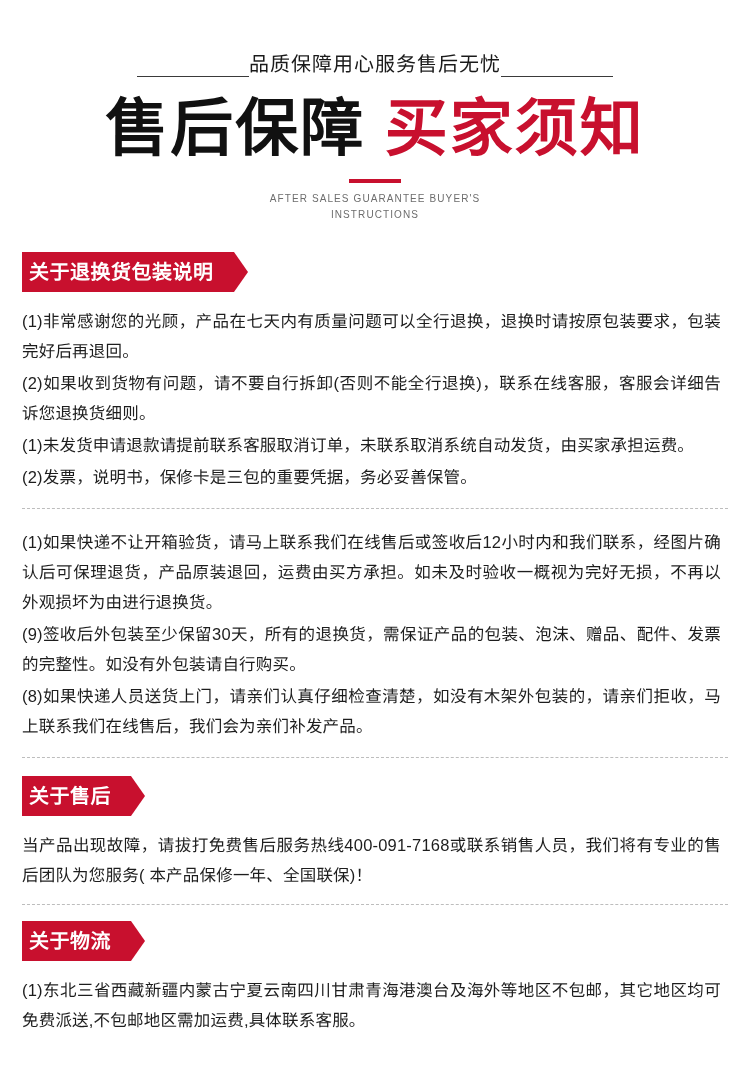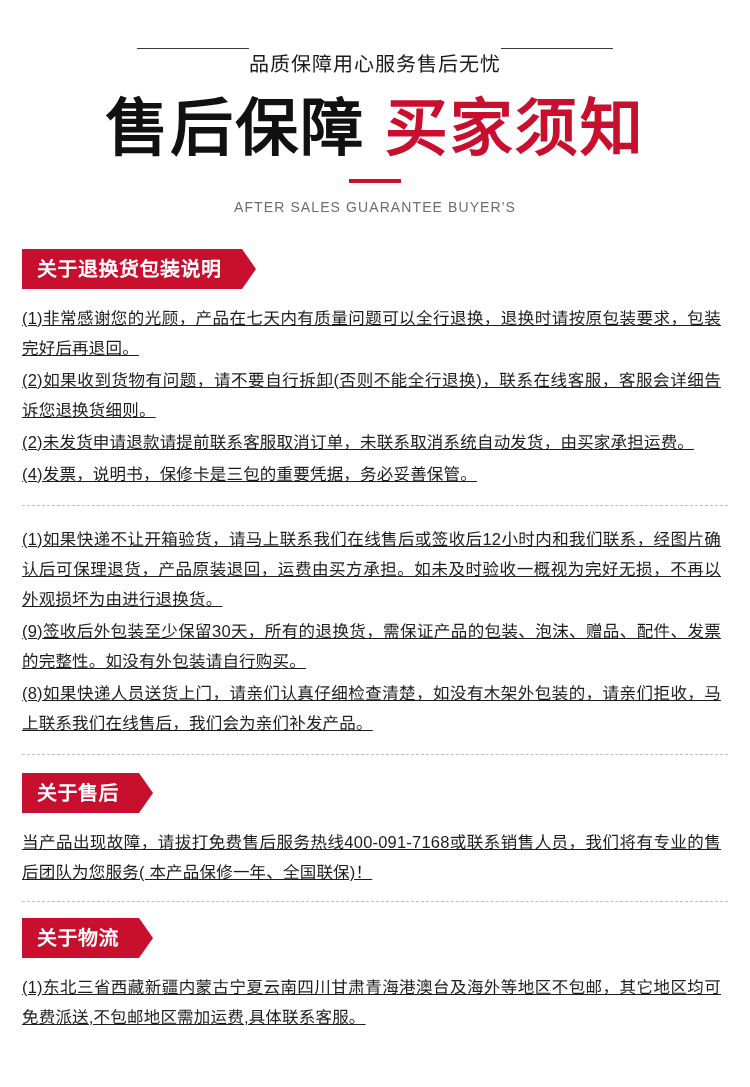--- a/index.html
+++ b/index.html
@@ -24,21 +24,21 @@
     padding: 0;
   }
 
   
   .header {
     padding-top: 48px;
     text-align: center;
   }
   .header-sub-wrap {
     display: flex;
-    align-items: flex-start;
+    align-items: flex-end;
     justify-content: center;
     gap: 0;
   }
   .header-rule {
     height: 1px;
     background: #3a3a3a;
     width: 112px;
   }
   .header-sub {
     font-size: 20px;
@@ -58,41 +58,41 @@
   .header-title .accent {
     color: #c8102e;
   }
   .header-bar {
     margin: 18px auto 0 auto;
     width: 52px;
     height: 4px;
     background: #c8102e;
   }
   .header-en {
-    margin-top: 14px;
-    font-size: 14px;
+    margin-top: 8px;
+    font-size: 10px;
     line-height: 1.55;
     letter-spacing: 1.1px;
     color: #6d6d6d;
   }
 
   
   .content {
     padding: 0 22px;
     margin-top: 30px;
   }
   .section { margin-bottom: 0; }
 
   .section-head {
     display: inline-block;
     background: #c8102e;
     color: #ffffff;
     font-size: 20px;
     font-weight: bold;
-    padding: 9px 20px 9px 15px;
+    padding: 9px 20px 9px 7px;
     position: relative;
     line-height: 1.1;
     letter-spacing: 0.5px;
   }
   .section-head::after {
     content: "";
     position: absolute;
     right: -14px;
     top: 0;
     width: 0;
@@ -105,21 +105,20 @@
   .section-body {
     margin-top: 14px;
     font-size: 16.5px;
     line-height: 1.82;
     color: #1d1d1d;
     letter-spacing: 0.2px;
   }
   .section-body p {
     margin: 0 7px 2px 0;
     text-align: justify;
-    text-decoration: underline;
   }
 
   .divider {
     margin: 16px 0 18px 0;
     border: 0;
     border-top: 1px dashed #bdbdbd;
     height: 0;
   }
   .divider.tight { margin: 14px 0 16px 0; }
 </style>
@@ -134,32 +133,33 @@
       <span class="header-sub">品质保障用心服务售后无忧</span>
       <span class="header-rule"></span>
     </div>
     <div class="header-title">
       <span>售后保障</span>
       <span class="accent">买家须知</span>
     </div>
     <div class="header-bar"></div>
     <div class="header-en">
       <div>AFTER SALES GUARANTEE BUYER'S</div>
+      <div>INSTRUCTIONS</div>
     </div>
   </div>
 
   <div class="content">
 
     <div class="section">
       <div class="section-head">关于退换货包装说明</div>
       <div class="section-body">
         <p>(1)非常感谢您的光顾，产品在七天内有质量问题可以全行退换，退换时请按原包装要求，包装完好后再退回。</p>
         <p>(2)如果收到货物有问题，请不要自行拆卸(否则不能全行退换)，联系在线客服，客服会详细告诉您退换货细则。</p>
-        <p>(2)未发货申请退款请提前联系客服取消订单，未联系取消系统自动发货，由买家承担运费。</p>
-        <p>(4)发票，说明书，保修卡是三包的重要凭据，务必妥善保管。</p>
+        <p>(1)未发货申请退款请提前联系客服取消订单，未联系取消系统自动发货，由买家承担运费。</p>
+        <p>(2)发票，说明书，保修卡是三包的重要凭据，务必妥善保管。</p>
       </div>
     </div>
     <hr class="divider">
 
     <div class="section">
       <div class="section-body">
         <p>(1)如果快递不让开箱验货，请马上联系我们在线售后或签收后12小时内和我们联系，经图片确认后可保理退货，产品原装退回，运费由买方承担。如未及时验收一概视为完好无损，不再以外观损坏为由进行退换货。</p>
         <p>(9)签收后外包装至少保留30天，所有的退换货，需保证产品的包装、泡沫、赠品、配件、发票的完整性。如没有外包装请自行购买。</p>
         <p>(8)如果快递人员送货上门，请亲们认真仔细检查清楚，如没有木架外包装的，请亲们拒收，马上联系我们在线售后，我们会为亲们补发产品。</p>
       </div>

